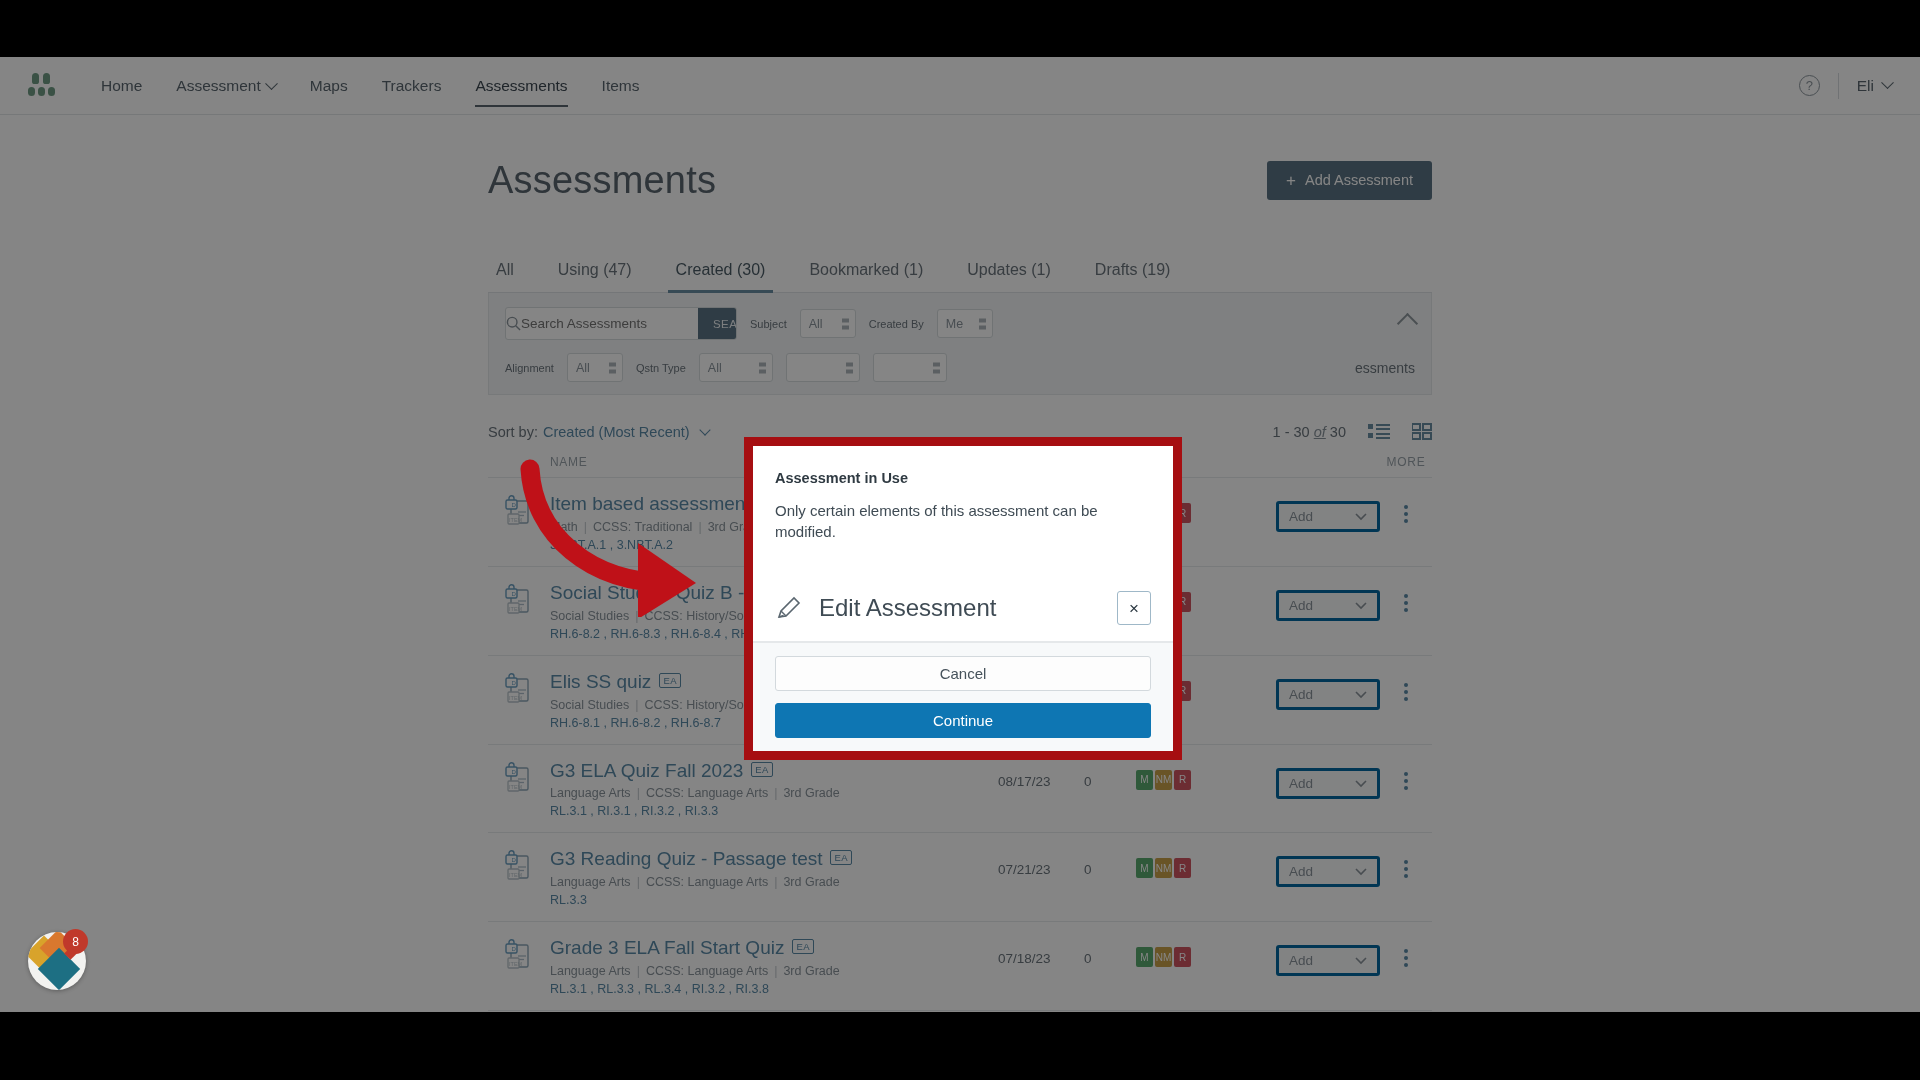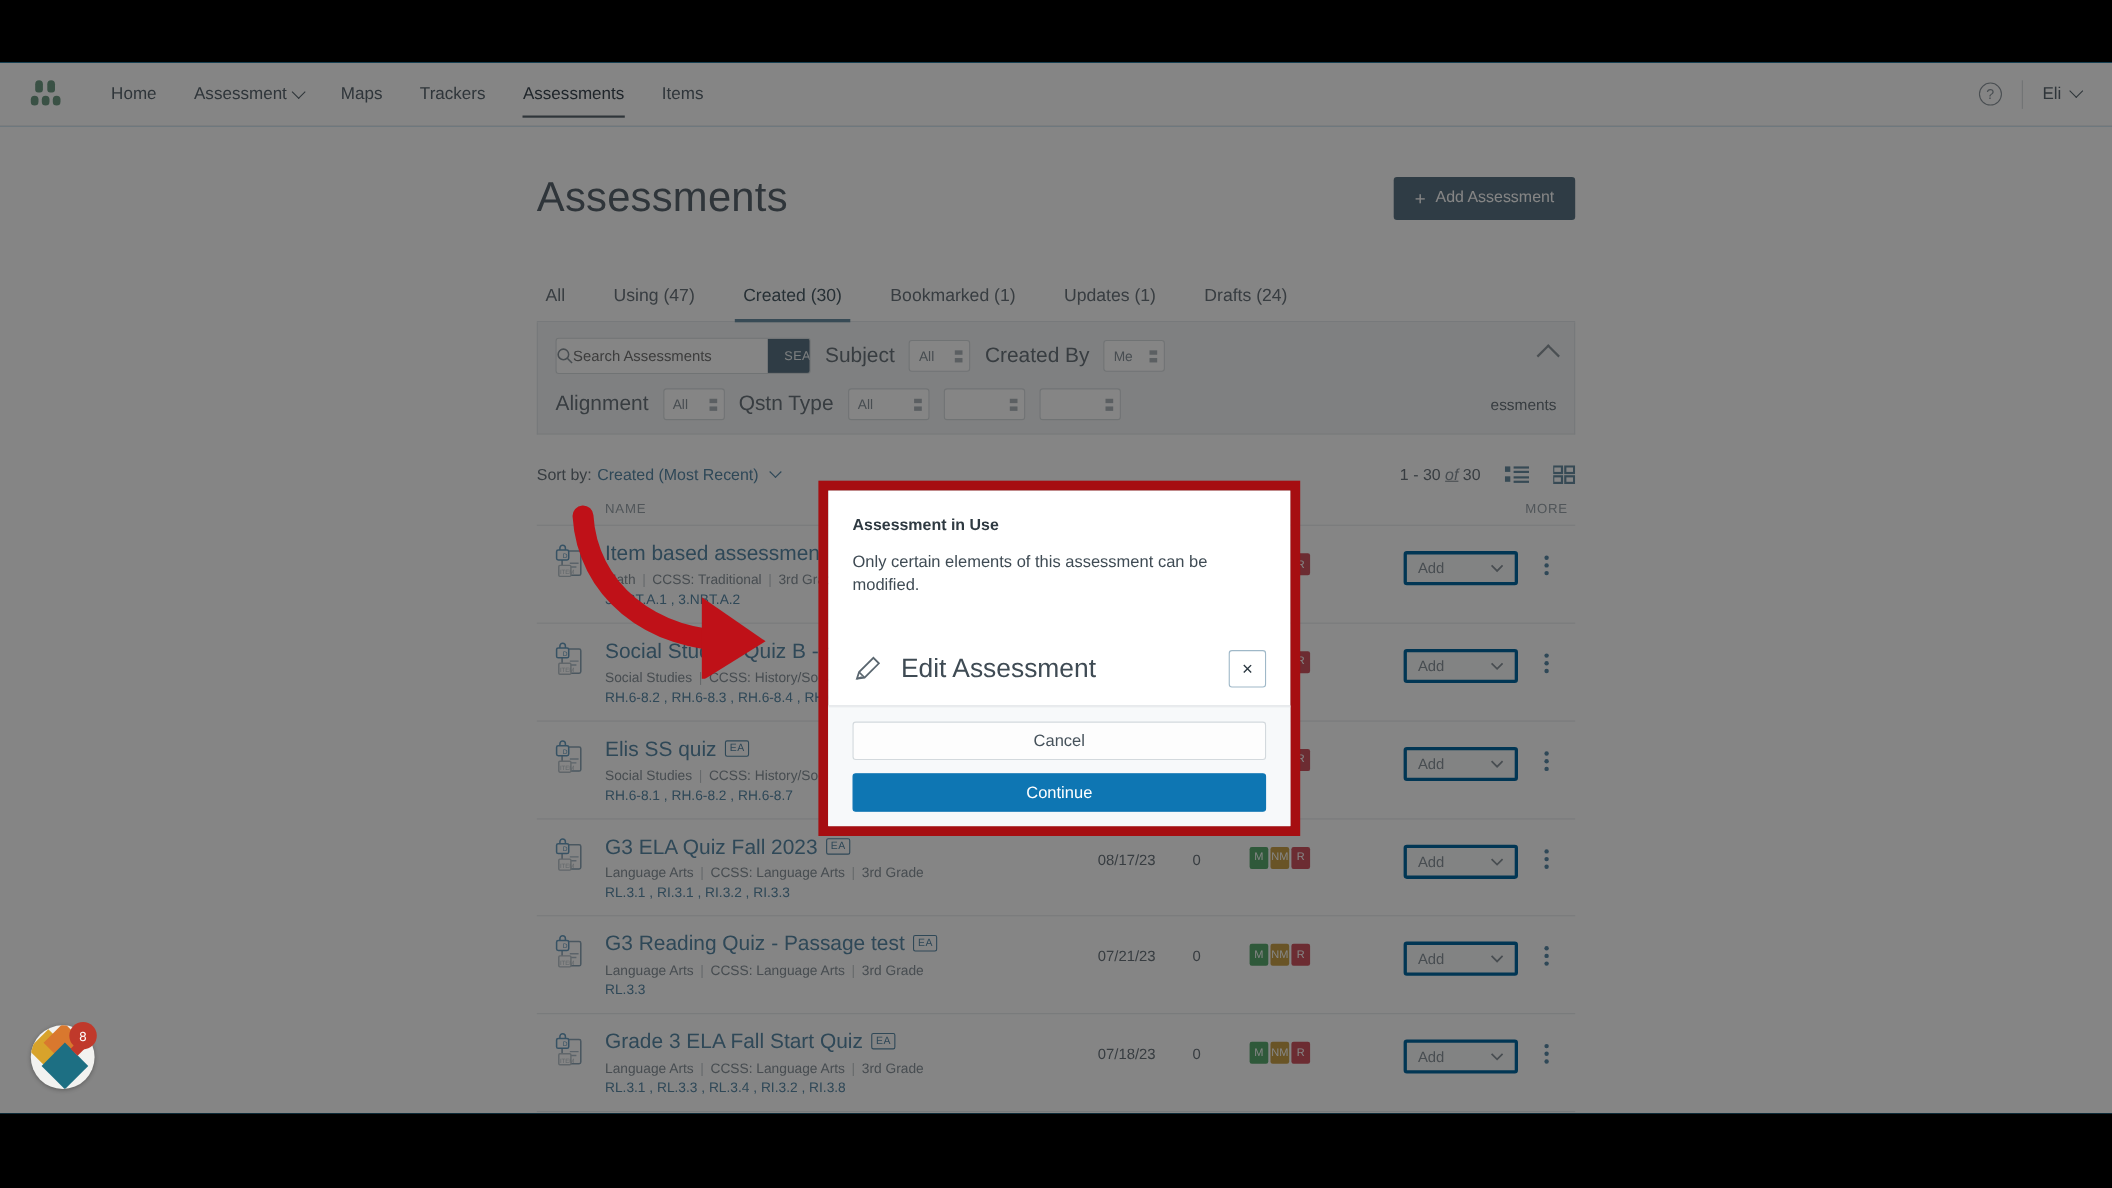--- a/index.html
+++ b/index.html
@@ -8,21 +8,21 @@
     width: 1920px; height: 1080px;
     background: #000; overflow: hidden;
     font-family: "Liberation Sans", sans-serif;
   }
   #screen { position: relative; width: 1920px; height: 1080px; background: #000; }
 
   
   #viewport {
     position: absolute; left: 0; top: 57px;
     width: 1920px; height: 955px;
-    background: #0ea5e9; overflow: hidden;
+    background: #0369a1; overflow: hidden;
   }
   
   #scrim {
     position: absolute; left: 0; top: 0; width: 1920px; height: 955px;
     background: rgba(0,0,0,0.48); z-index: 40; pointer-events: none;
   }
 
   
   #topnav {
     position: relative; height: 58px; background: #ffffff;
@@ -95,21 +95,21 @@
   .mag { width: 30px; display: flex; align-items: center; justify-content: center; }
   .mag svg { display: block; }
   #search-input {
     flex: 1; border: none; outline: none; font-size: 13.5px; color: #74808a;
     font-family: inherit; background: transparent;
   }
   #search-btn {
     background: #5b7484; color: #eef2f4; border: none; font-size: 11.5px;
     letter-spacing: .4px; padding: 0 15px; cursor: pointer; font-family: inherit;
   }
-  .flabel { font-size: 19px; color: #6b757d; white-space: nowrap; }
+  .flabel { font-size: 11px; color: #6b757d; white-space: nowrap; }
   .fselect {
     position: relative; background: #fff; border: 1px solid #d7dcdf; border-radius: 3px;
     height: 29px; min-width: 56px; display: flex; align-items: center;
     padding: 0 22px 0 8px; font-size: 12.5px; color: #8a949c; cursor: pointer;
   }
   .fselect.w-lg { min-width: 74px; }
   .spinner { position: absolute; right: 6px; top: 50%; transform: translateY(-50%);
              display: flex; flex-direction: column; gap: 3px; }
   .spinner i { display: block; width: 7px; height: 4px; }
   .spinner .up { border-bottom: 4px solid #aeb6bc; }
@@ -292,21 +292,21 @@
           <div class="tab active">
             <span>Created (30)</span>
           </div>
           <div class="tab">
             <span>Bookmarked (1)</span>
           </div>
           <div class="tab">
             <span>Updates (1)</span>
           </div>
           <div class="tab">
-            <span>Drafts (24)</span>
+            <span>Drafts (19)</span>
           </div>
         </div>
 
         <div id="filters">
           <div class="frow">
             <div id="searchwrap">
               <div class="mag">
                 <svg width="15" height="15" viewBox="0 0 16 16">
                   <circle cx="6.6" cy="6.6" r="5.1" fill="none" stroke="#8a949c" stroke-width="1.5"></circle>
                   <line x1="10.4" y1="10.4" x2="15" y2="15" stroke="#8a949c" stroke-width="1.5"></line>

